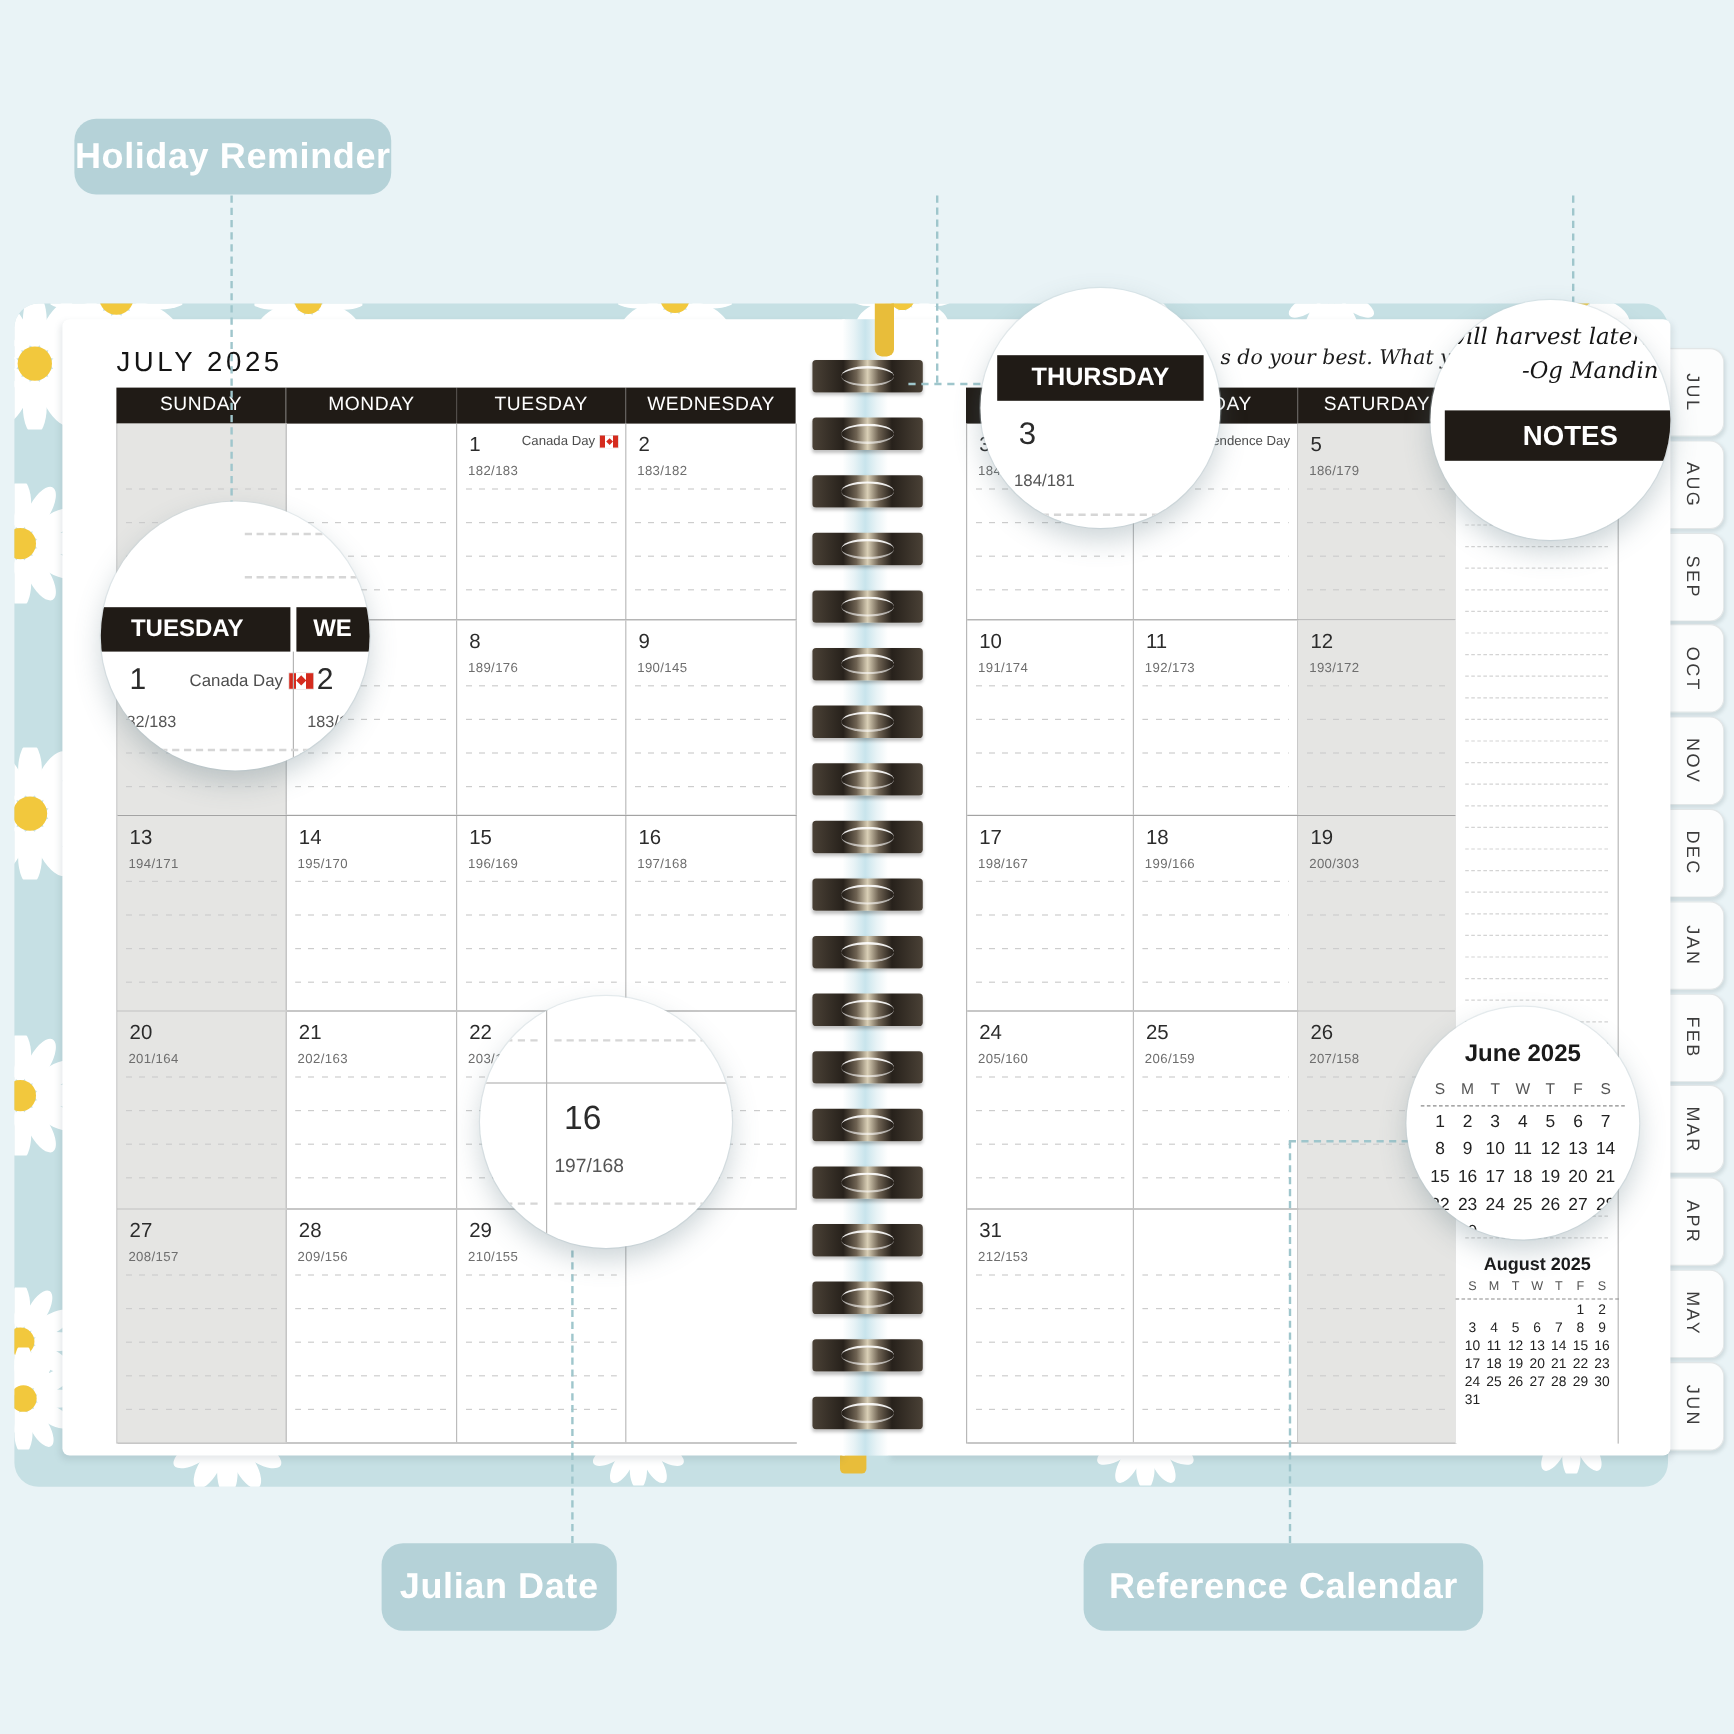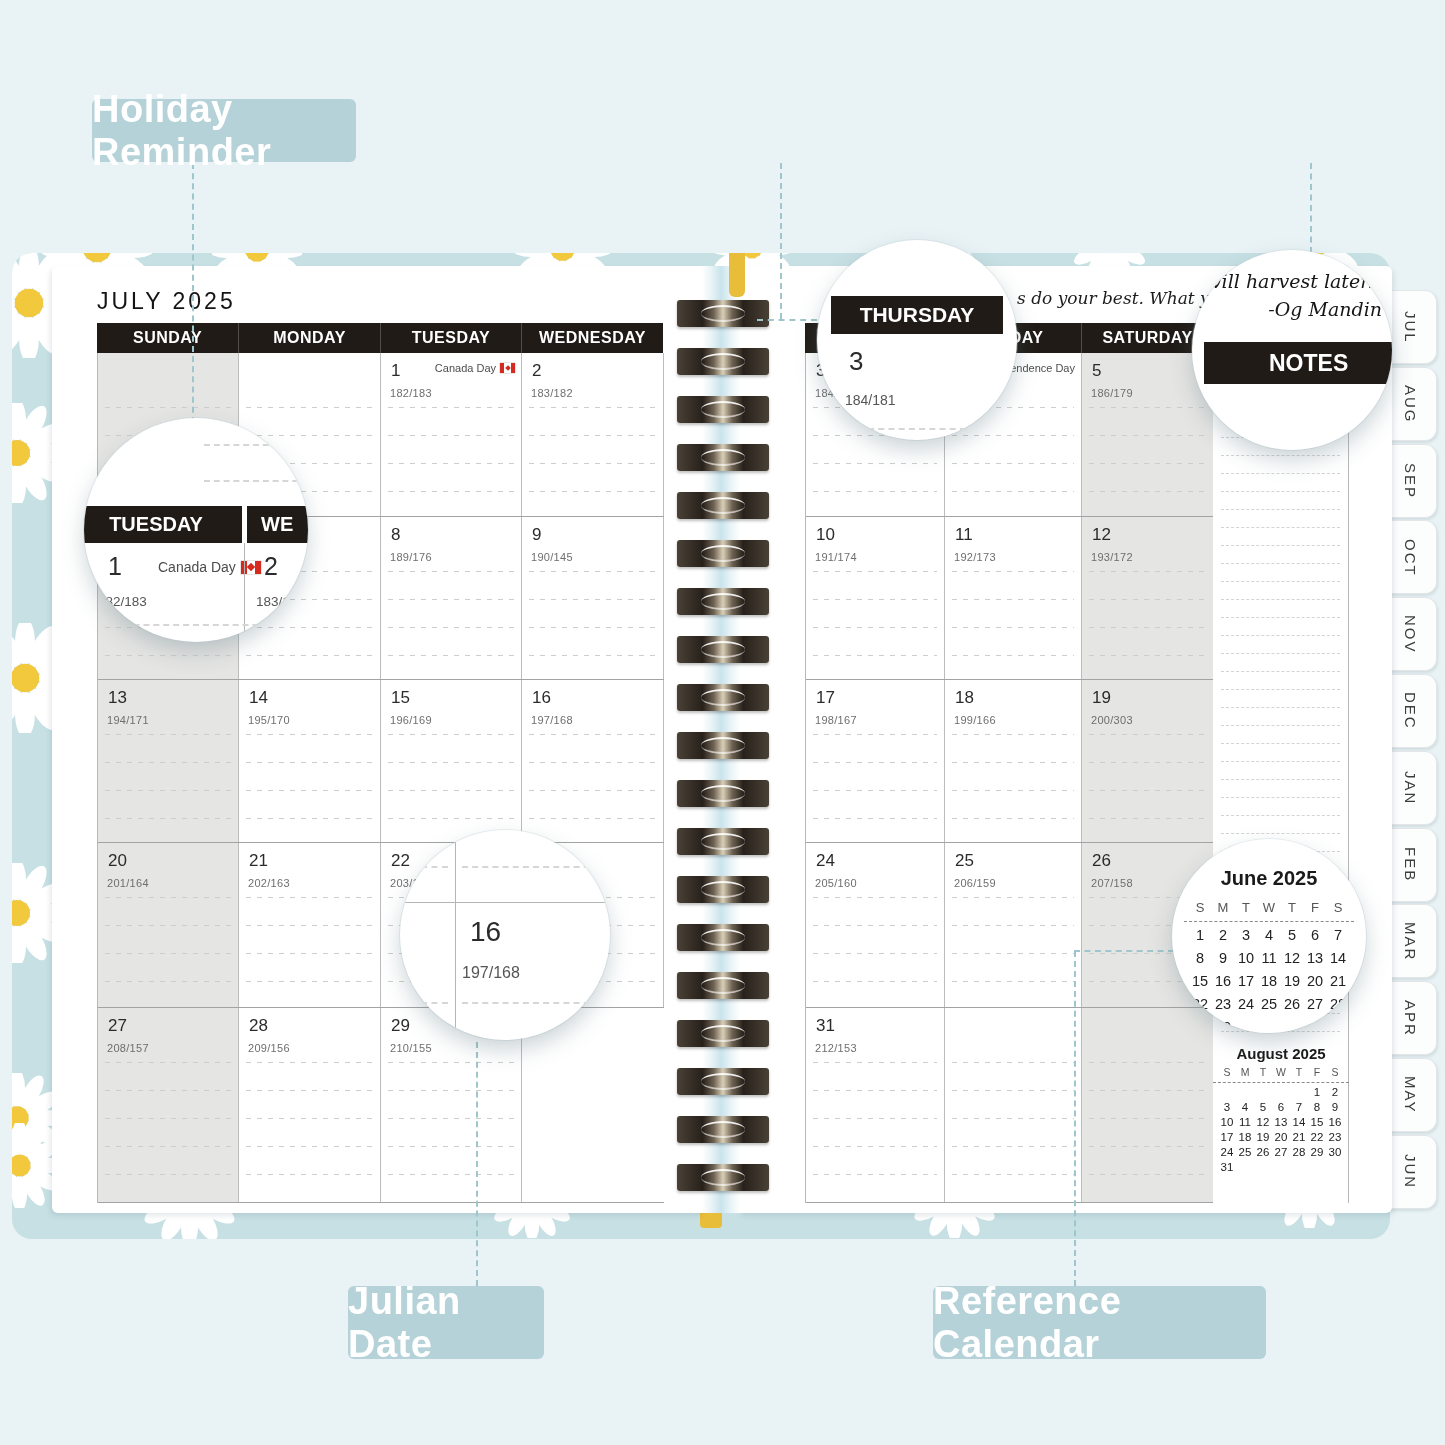--- a/index.html
+++ b/index.html
@@ -1,21 +1,21 @@
 <!DOCTYPE html>
 <html><head>
 <meta charset="utf-8">
 <style>
   html,body{margin:0;padding:0;background:#e9f3f6;}
   *{box-sizing:border-box;font-family:"Liberation Sans",sans-serif;}
   .canvas{position:relative;width:1445px;height:1445px;background:#e9f3f6;overflow:hidden;margin:0 auto;}
 
   
-  .pill{position:absolute;background:#b5d2d8;border-radius:6px;color:#fff;font-weight:bold;
-        font-size:38px;display:flex;align-items:center;justify-content:center;letter-spacing:.5px;z-index:40;margin-left:30px;}
+  .pill{position:absolute;background:#b5d2d8;border-radius:18px;color:#fff;font-weight:bold;
+        font-size:30px;display:flex;align-items:center;justify-content:center;letter-spacing:.5px;z-index:40;}
   .pill.holiday{left:62px;top:99px;width:264px;height:63px;}
   .pill.inspiring{left:577px;top:99px;width:281px;height:63px;}
   .pill.note{left:1135px;top:99px;width:242px;height:63px;}
   .pill.julianp{left:318px;top:1286px;width:196px;height:73px;}
   .pill.refcal{left:903px;top:1286px;width:333px;height:73px;}
 
   
   .leader-v{position:absolute;width:0;border-left:2px dashed #9fc6cc;z-index:30;}
   .leader-h{position:absolute;height:0;border-top:2px dashed #9fc6cc;z-index:30;}
   .l1{left:192px;top:163px;height:260px;}
@@ -44,21 +44,21 @@
   .page.left{left:52px;border-radius:6px 0 0 6px;box-shadow:-2px 3px 5px rgba(90,110,120,.15);}
   .page.right{left:740px;border-radius:0 6px 6px 0;box-shadow:2px 3px 5px rgba(90,110,120,.15);}
 
   .month-title{position:absolute;left:45px;top:22px;font-size:23px;letter-spacing:3px;color:#141414;}
   .quote{position:absolute;left:277px;top:22px;font-family:"DejaVu Serif",serif;font-style:italic;
          font-size:17px;color:#1c1c1c;white-space:nowrap;}
 
   .hdr-rail{position:absolute;top:57px;height:30px;display:flex;}
   .page.left .hdr-rail{left:45px;}
   .page.right .hdr-rail{left:65px;}
-  .hdr{height:30px;background:#201b16;color:#fff;font-weight:bold;font-size:16px;letter-spacing:.5px;
+  .hdr{height:30px;background:#201b16;color:#fff;font-weight:normal;font-size:16px;letter-spacing:.5px;
        display:flex;align-items:center;justify-content:center;border-left:1px solid rgba(255,255,255,.22);}
   .hdr:first-child{border-left:none;}
 
   .grid{position:absolute;top:87px;border-left:1px solid #b8b8b8;}
   .page.left .grid{left:45px;}
   .page.right .grid{left:65px;}
   .g-row{display:flex;border-bottom:1px solid #a3a3a3;}
   .cell{position:relative;border-right:1px solid #bcbcbc;height:100%;}
   .cell.shaded{background:#e5e5e3;}
   .cell-lines{position:absolute;inset:0;pointer-events:none;background-image:

